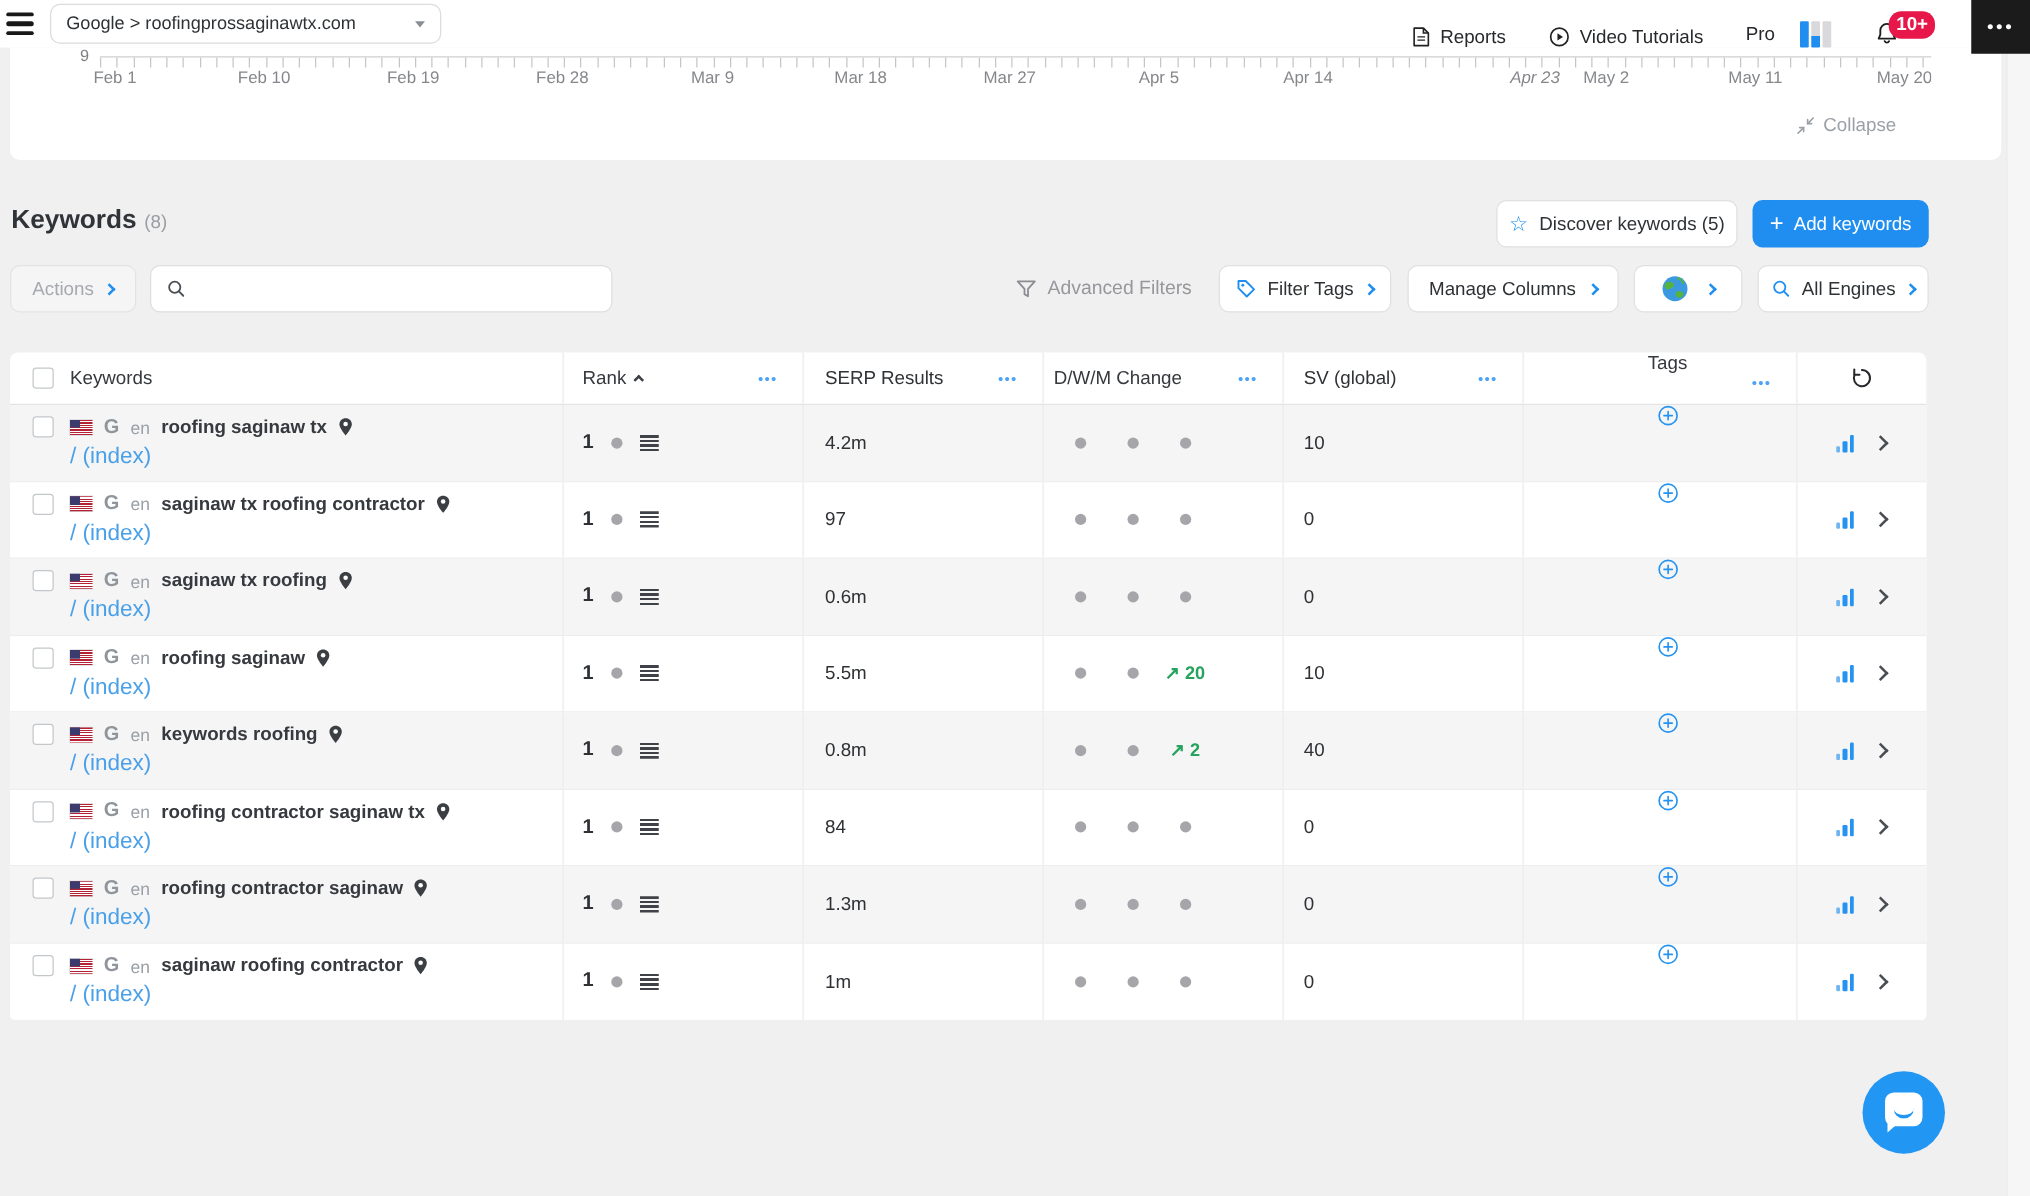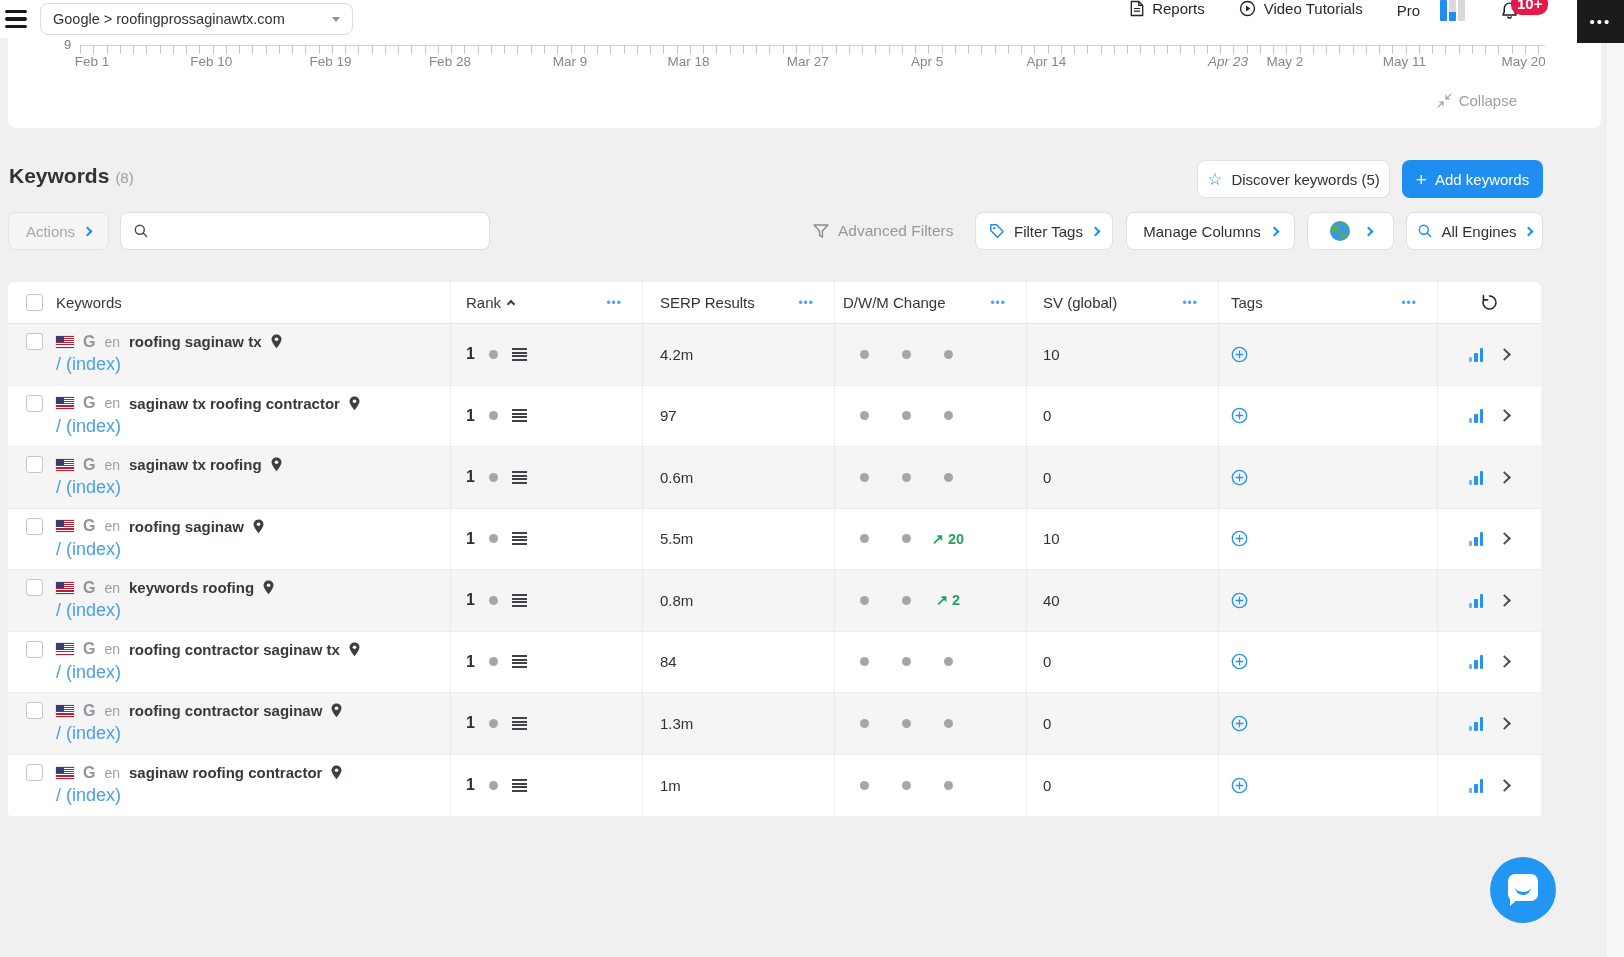--- a/index.html
+++ b/index.html
@@ -6,21 +6,21 @@
   html,body { width:1624px; height:957px; }
   body { font-family: "Liberation Sans", sans-serif; background:#f0f0f1; overflow:hidden; }
   .screen { position:relative; width:1624px; height:957px; }
 
   
   .topbar { position:absolute; left:0; top:0; width:1624px; height:38px; background:#fff; z-index:5; }
   .hamburger { position:absolute; left:5px; top:10px; width:24px; height:18px; display:flex; flex-direction:column; justify-content:space-between; cursor:pointer; }
   .hamburger span { display:block; width:22px; height:3.2px; background:#181818; border-radius:2px; }
   .proj-select { position:absolute; left:40px; top:3px; width:313px; height:32px; background:#fff; border:1px solid #dcdcde; border-radius:8px; display:flex; align-items:center; padding:0 12px; font-size:14.5px; color:#2f3235; }
   .proj-select .caret { margin-left:auto; width:0; height:0; border-left:4.5px solid transparent; border-right:4.5px solid transparent; border-top:5.5px solid #8a8f94; }
-  .topbar-right { position:absolute; right:104px; top:0; height:38px; display:flex; align-items:flex-start; gap:34px; }
+  .topbar-right { position:absolute; right:104px; top:0; height:38px; display:flex; align-items:flex-end; gap:34px; }
   .tb-item { display:flex; align-items:center; gap:8px; font-size:15px; color:#26282b; cursor:pointer; }
   .pro-group { display:flex; align-items:center; gap:20px; }
   .meter { display:flex; align-items:flex-end; gap:2px; height:21px; }
   .meter i { display:block; width:7px; height:21px; border-radius:1px; }
   .meter .m1 { background:#1f8ef0; }
   .meter .m2 { background:linear-gradient(to bottom, #d9d9db 55%, #1f8ef0 55%); }
   .meter .m3 { background:#d9d9db; }
   .bell-wrap { position:relative; }
   .badge { position:absolute; left:12px; top:-7px; background:#e8174a; color:#fff; font-size:15px; font-weight:700; border-radius:10px; padding:2px 6px; line-height:1.2; }
   .more-box { position:absolute; right:0; top:0; width:47px; height:43px; background:#1b1b1b; color:#fff; display:flex; align-items:center; justify-content:center; font-size:15px; letter-spacing:2px; cursor:pointer; z-index:6; }
@@ -65,21 +65,21 @@
   .trow { display:flex; width:100%; }
   .thead { height:42px; border-bottom:1px solid #e4e4e6; }
   .tbody-row { height:61.5px; border-bottom:1px solid #ededef; }
   .tbody-row:nth-child(odd) { background:#f5f5f6; }
   .tbody-row:nth-child(even) { background:#fff; }
   .tbody-row:last-child { border-bottom:none; border-radius:0 0 4px 4px; }
   .cell { display:flex; align-items:center; border-right:1px solid #ececee; height:100%; }
   .cell:last-child { border-right:none; }
   .c1 { width:443px; padding-left:18px; }
   .c2,.c3,.c4,.c5 { width:192px; }
-  .c6 { width:219px; }
+  .c6 { width:219px;flex-direction:column; }
   .c7 { width:102px; justify-content:center; }
   .th { font-size:15px; color:#35383c; font-weight:500; }
   .th.c2,.th.c3,.th.c4,.th.c5 { padding-left:17px; }
   .th.c6 { padding-left:18px; }
   .col-dots { margin-left:auto; padding-right:20px; color:#4da3f5; font-size:12px; letter-spacing:1px; cursor:pointer; }
   .checkbox { width:17px; height:17px; border:1.5px solid #c4c7ca; border-radius:3px; background:#fff; flex:0 0 auto; cursor:pointer; }
   .th-label { margin-left:13px; }
   .sort-wrap { display:flex; align-items:center; gap:7px; }
 
   .kwcell-inner { display:flex; flex-direction:column; gap:4px; }

